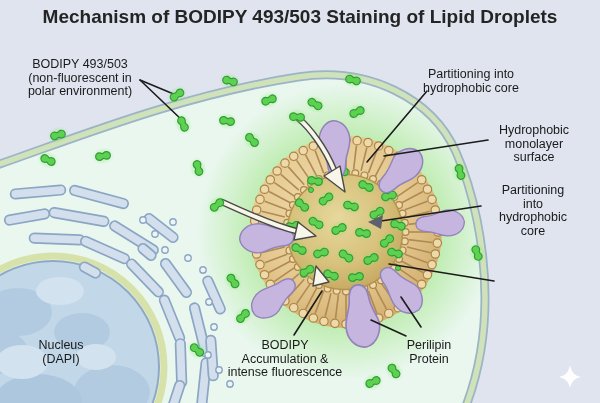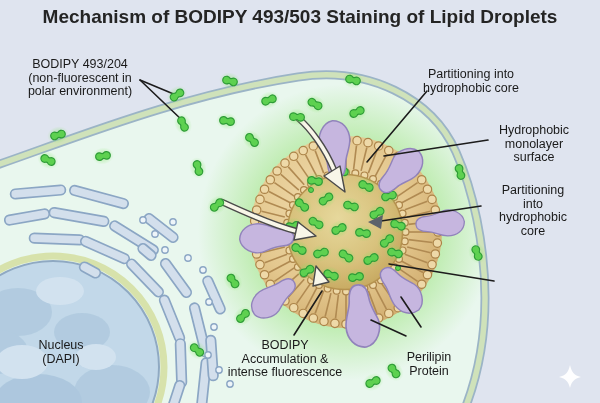--- a/index.html
+++ b/index.html
@@ -363,30 +363,30 @@
         <use href="#molShape" transform="translate(197 350) rotate(40)"></use>
         <use href="#molShape" transform="translate(373 382) rotate(-25)"></use>
         <use href="#molShape" transform="translate(394 371) rotate(55)"></use>
       </g>
 
   <path d="M570,365 C572,373 574,375 581,377 C574,379 572,381 570,388
            C568,381 566,379 559,377 C566,375 568,373 570,365 Z" fill="rgba(255,255,255,0.95)"></path>
 </svg>
 
 <div class="title">Mechanism of BODIPY 493/503 Staining of Lipid Droplets</div>
-<div class="label" style="left:80px;top:78px">BODIPY 493/204
+<div class="label" style="left:80px;top:78px">BODIPY 493/503
 (non-fluorescent in
 polar environment)</div>
 <div class="label" style="left:471px;top:81px">Partitioning into
 hydrophobic core</div>
 <div class="label" style="left:534px;top:144px">Hydrophobic
 monolayer surface</div>
 <div class="label" style="left:533px;top:211px">Partitioning into
 hydrophobic core</div>
-<div class="label" style="left:429px;top:364px">Perilipin
+<div class="label" style="left:429px;top:352px">Perilipin
 Protein</div>
 <div class="label" style="left:285px;top:359px">BODIPY
 Accumulation &amp;
 intense fluorescence</div>
 <div class="label" style="left:61px;top:352px">Nucleus
 (DAPI)</div>
 
 </div>
 
 </body></html>

